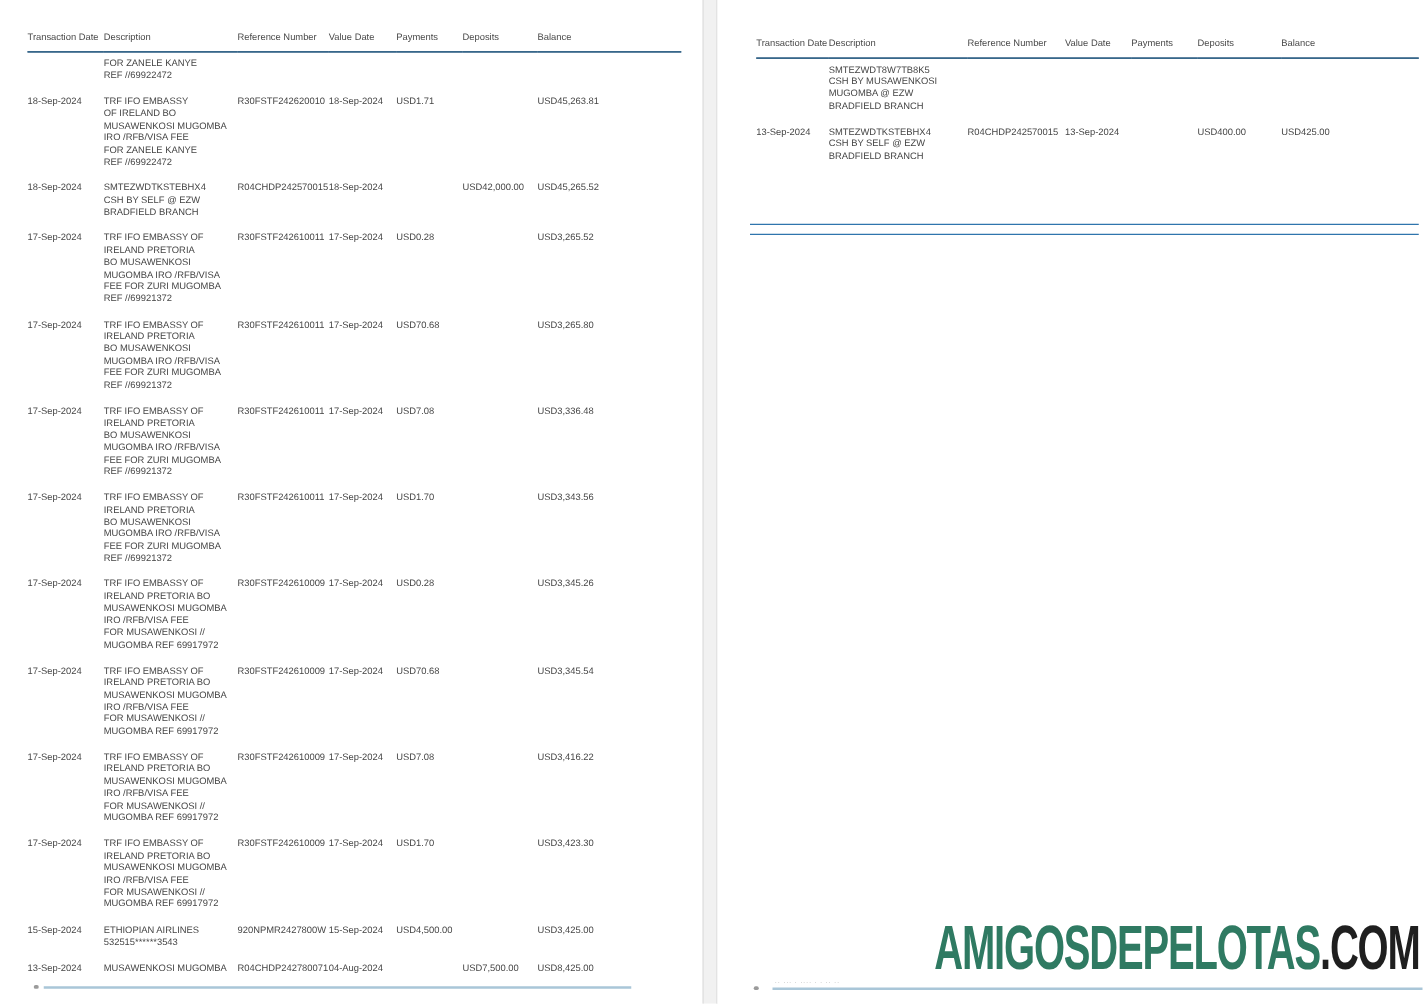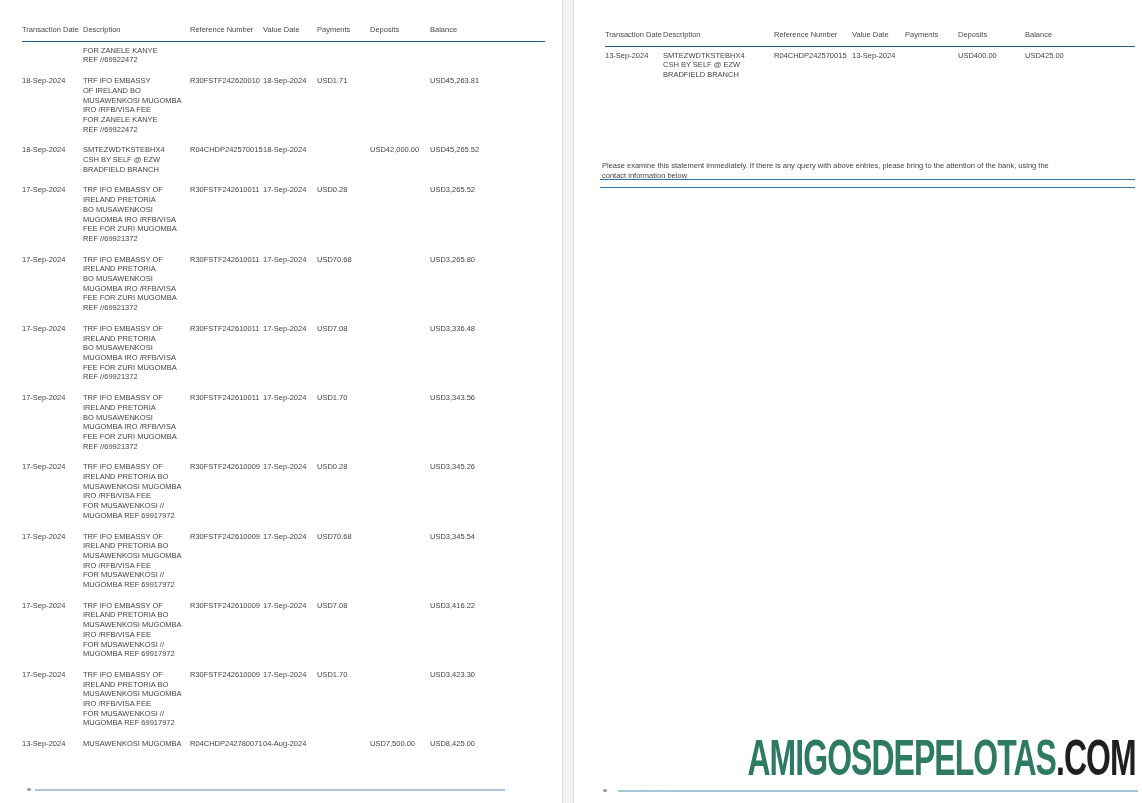--- a/index.html
+++ b/index.html
@@ -238,20 +238,30 @@
 IRO /RFB/VISA FEE
 FOR MUSAWENKOSI //
 MUGOMBA REF 69917972</td>
           <td>R30FSTF242610009</td>
           <td>17-Sep-2024</td>
           <td>USD1.70</td>
           <td></td>
           <td>USD3,423.30</td>
         </tr>
         <tr>
+          <td>15-Sep-2024</td>
+          <td>ETHIOPIAN AIRLINES
+532515******3543</td>
+          <td>920NPMR2427800W</td>
+          <td>15-Sep-2024</td>
+          <td>USD4,500.00</td>
+          <td></td>
+          <td>USD3,425.00</td>
+        </tr>
+        <tr>
           <td>13-Sep-2024</td>
           <td>MUSAWENKOSI MUGOMBA</td>
           <td>R04CHDP242780071</td>
           <td>04-Aug-2024</td>
           <td></td>
           <td>USD7,500.00</td>
           <td>USD8,425.00</td>
         </tr>
       </tbody>
   </table>
@@ -278,35 +288,45 @@
           <th>Description</th>
           <th>Reference Number</th>
           <th>Value Date</th>
           <th>Payments</th>
           <th>Deposits</th>
           <th>Balance</th>
         </tr>
       </thead>
     <tbody>
         <tr>
+          <td></td>
+          <td>SMTEZWDT8W7TB8K5
+CSH BY MUSAWENKOSI
+MUGOMBA @ EZW
+BRADFIELD BRANCH</td>
+          <td></td>
+          <td></td>
+          <td></td>
+          <td></td>
+          <td></td>
+        </tr>
+        <tr>
           <td>13-Sep-2024</td>
           <td>SMTEZWDTKSTEBHX4
 CSH BY SELF @ EZW
 BRADFIELD BRANCH</td>
           <td>R04CHDP242570015</td>
           <td>13-Sep-2024</td>
           <td></td>
           <td>USD400.00</td>
           <td>USD425.00</td>
         </tr>
       </tbody>
   </table>
 
-  <div class="notice">Please examine this statement immediately. If there is any query with above entries, please bring to the attention of the bank, using the
-contact information below</div>
   <div class="rule" id="notice-rule-1"></div>
   <div class="rule" id="notice-rule-2"></div>
 
   <div class="watermark">
     <span class="wm-main">AMIGOSDEPELOTAS</span><span class="wm-suffix">.COM</span>
   </div>
 
   <div class="footer-dot" id="footer-dot-right"></div>
   <div class="fineprint">·· ···  · ···· ·  · ·· ··</div>
   <div class="footer-rule" id="footer-rule-right"></div>

